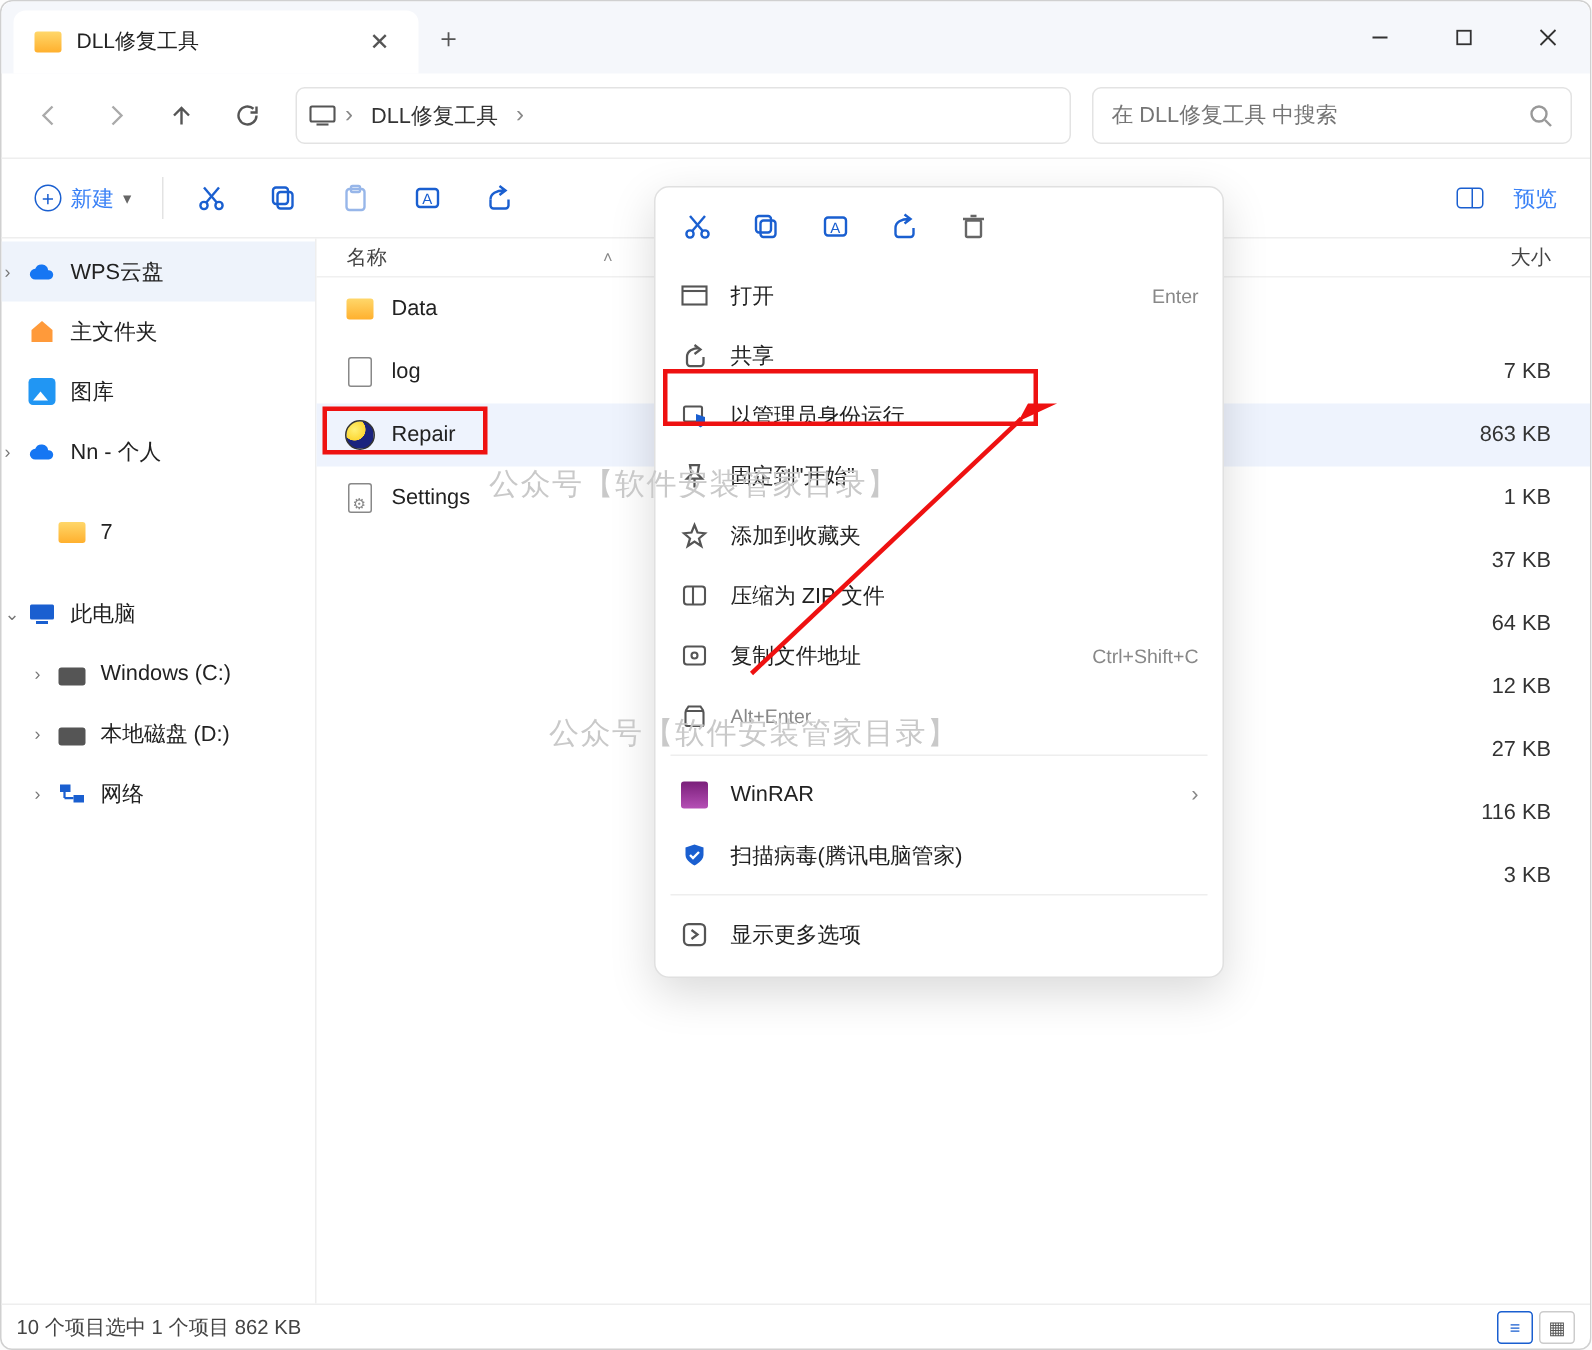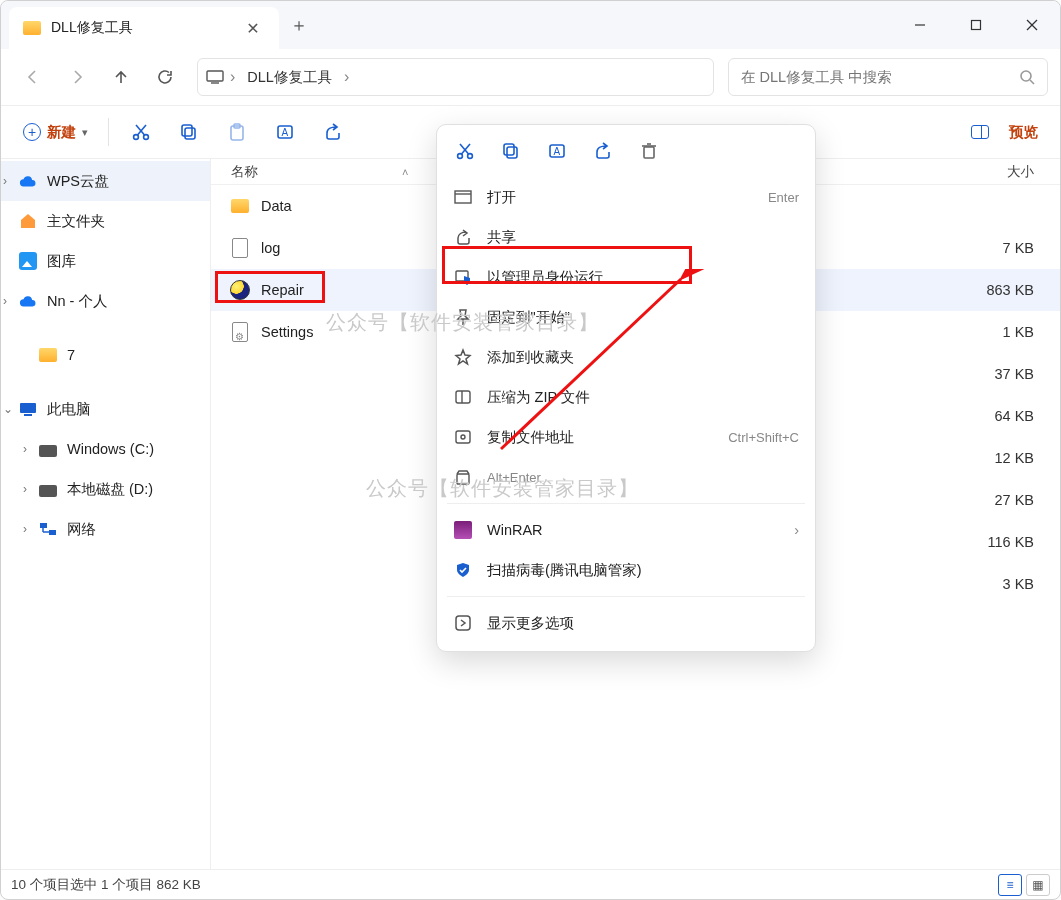--- a/index.html
+++ b/index.html
@@ -21,21 +21,21 @@
   .pathbar { flex:1; height:38px; border:1px solid #e3e3e3; border-radius:6px; display:flex; align-items:center; padding:0 8px; gap:6px; margin-left:8px; }
   .path-seg { font-size:14.5px; color:#333; padding:4px 6px; border-radius:4px; }
   .path-chev { color:#888; }
   .searchbar { width:320px; height:38px; border:1px solid #e3e3e3; border-radius:6px; display:flex; align-items:center; padding:0 12px; margin-left:10px; color:#888; }
   .searchbar input { border:none; outline:none; flex:1; font-size:14.5px; color:#333; background:transparent; }
   .search-icon { color:#888; }
 
   .toolbar { height: 54px; border-top:1px solid #eee; border-bottom:1px solid #eee; display:flex; align-items:center; padding:0 14px; gap:8px; }
   .tbtn { height:36px; min-width:40px; display:flex; align-items:center; justify-content:center; gap:6px; padding:0 8px; border-radius:6px; color:#1a5fd0; }
   .vsep { width:1px; height:28px; background:#e3e3e3; margin:0 4px; }
-  .tbtn-label { color:#c2410c; font-size:14.5px;font-weight:bold; }
+  .tbtn-label { color:#3b82f6; font-size:14.5px; }
   .new-circle { width:18px; height:18px; border:1.6px solid #1a5fd0; border-radius:50%; display:flex; align-items:center; justify-content:center; color:#1a5fd0; font-size:14px; line-height:1; }
   .preview-btn { margin-left:auto; display:flex; align-items:center; gap:20px; }
   .preview-btn .picon { width:18px; height:14px; border:1.6px solid #1a5fd0; border-radius:3px; position:relative; }
   .preview-btn .picon::after { content:""; position:absolute; left:55%; top:0; bottom:0; width:1.6px; background:#1a5fd0; }
 
   .body { flex:1; display:flex; min-height:0; }
   .sidebar { width:210px; border-right:1px solid #eee; padding-top:2px; overflow:auto; }
   .side-item { display:flex; align-items:center; gap:10px; height:40px; padding:0 12px 0 18px; font-size:14.5px; color:#222; position:relative; }
   .side-item.sel { background:#eef3fb; }
   .side-item .chev { position:absolute; left:4px; color:#777; font-size:12px; }

